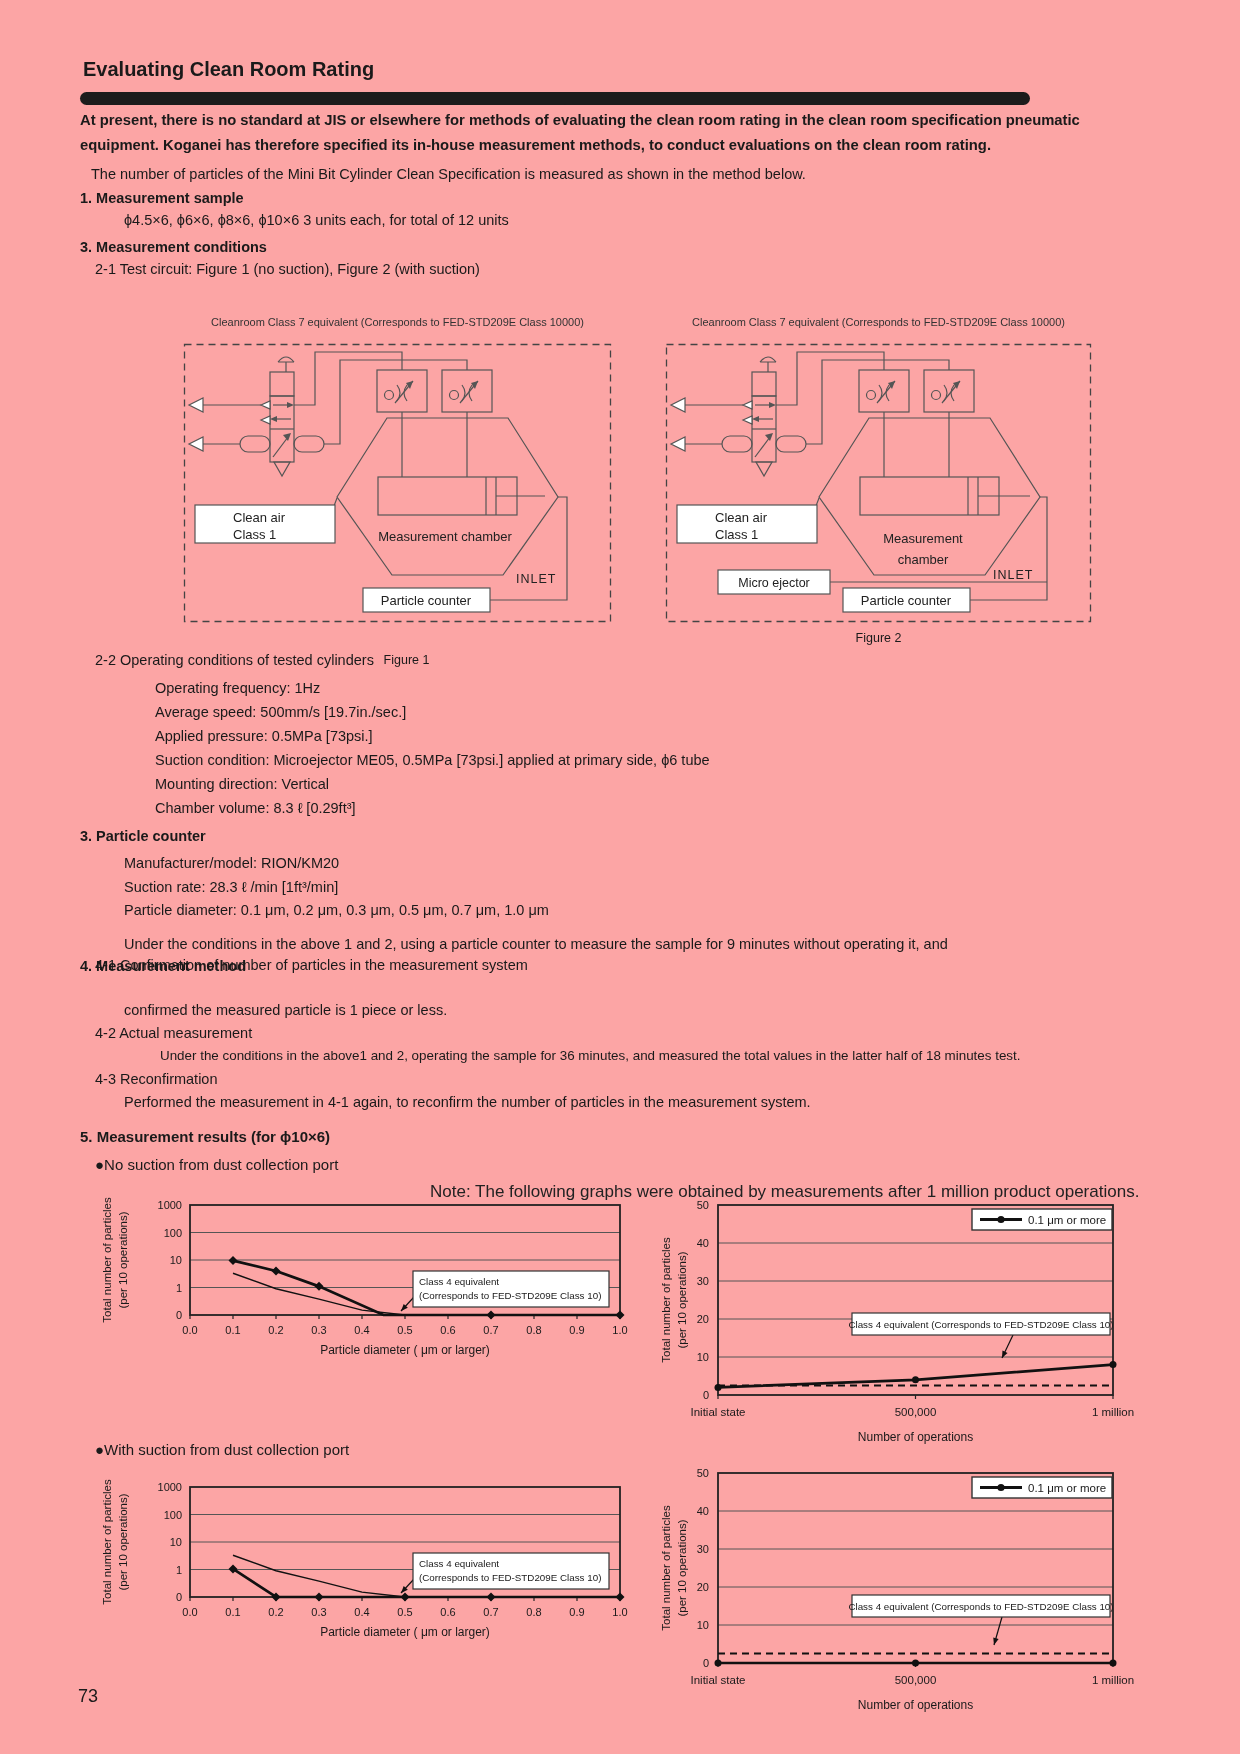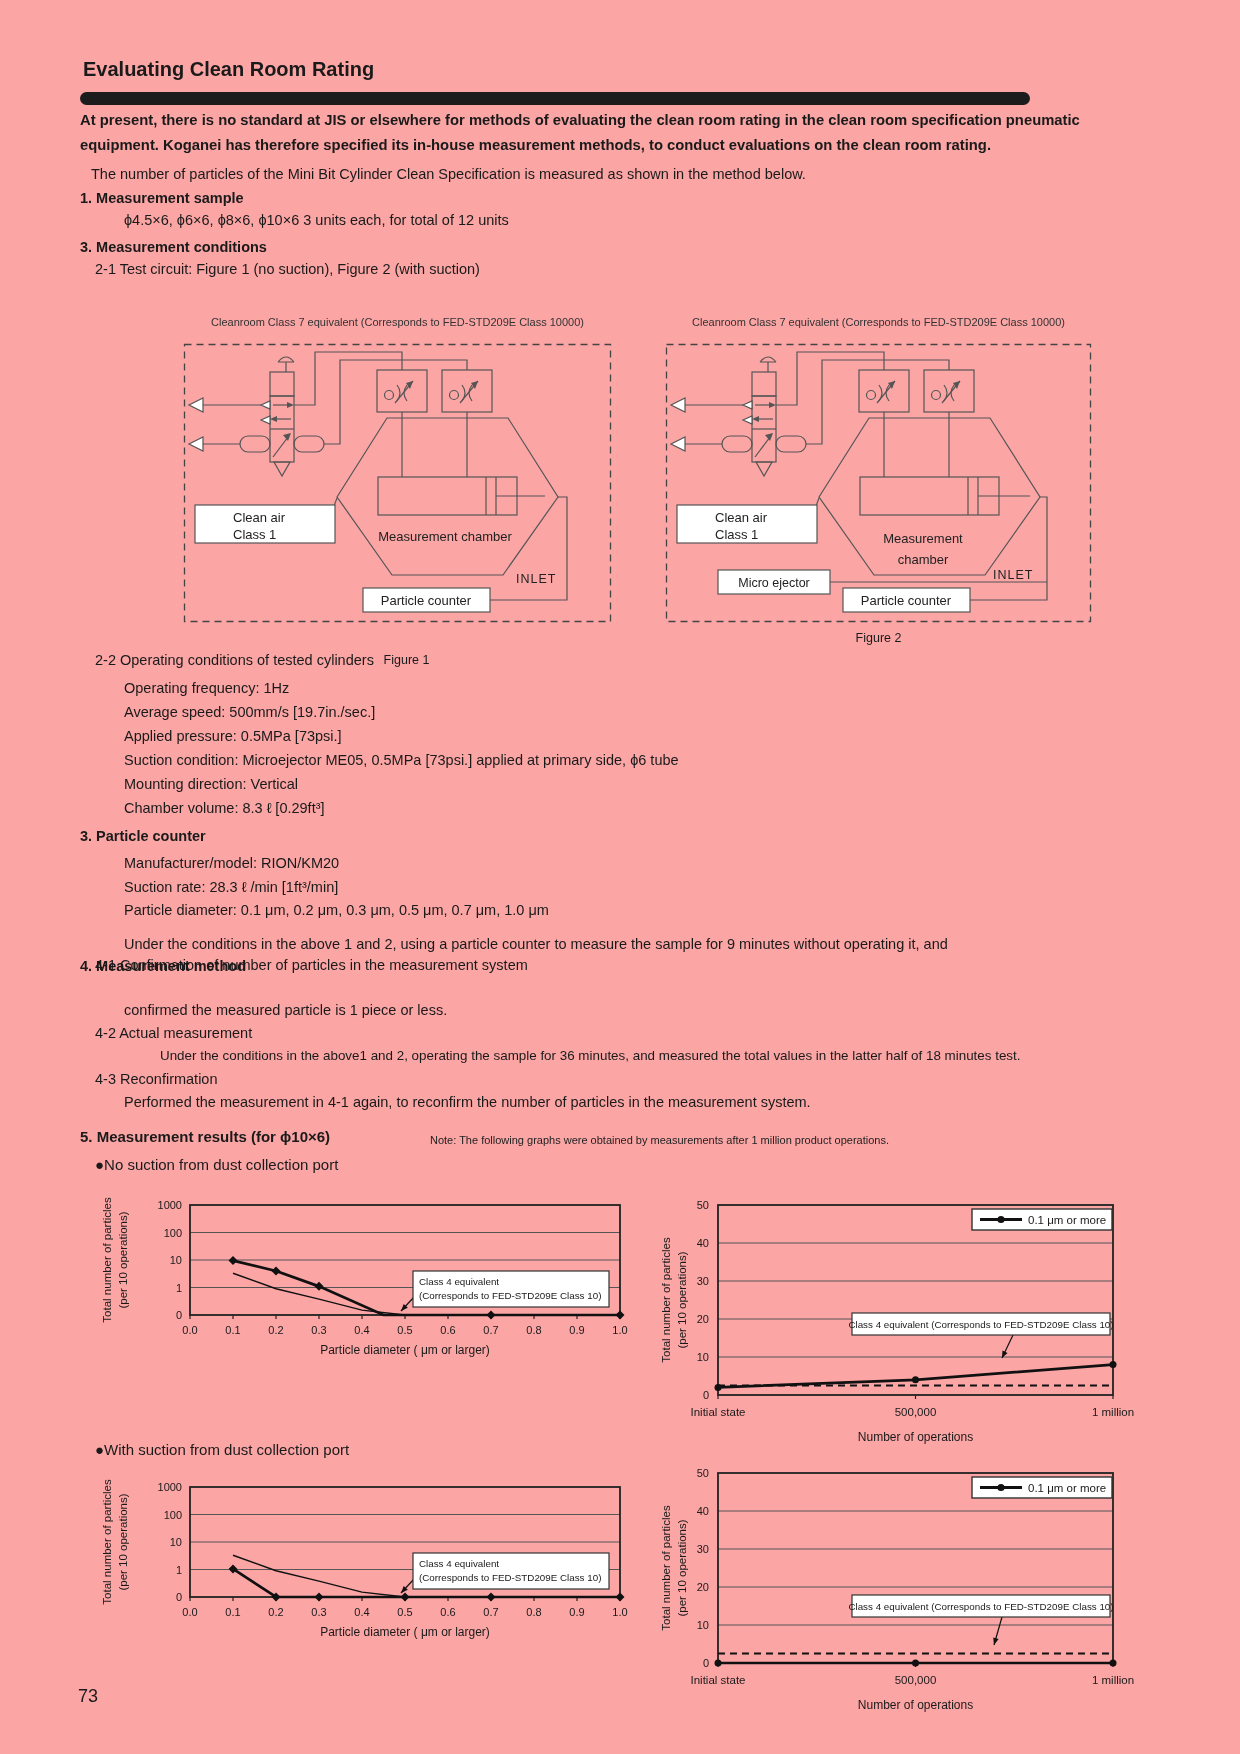--- a/index.html
+++ b/index.html
@@ -7,24 +7,24 @@
         font-family:"Liberation Sans",sans-serif;color:#1a1a1a;overflow:hidden;}
   .abs{position:absolute;}
   .b{font-weight:bold;}
   .t20{font-size:20px;}
   .t15{font-size:15px;}
   .t148{font-size:14.8px;}
   .t145{font-size:14.5px;}
   .t134{font-size:13.4px;}
   .t125{font-size:12.5px;}
   .t11{font-size:11px;}
-  .t108{font-size:11px;}
+  .t108{font-size:17px;margin-top:48px;}
   .ctr{text-align:center;}
   .titlebar{background:#1c1c1c;border-radius:7px;}
-  .items div{line-height:24px;}
+  .items div{line-height:24px;margin-left:31px;}
   .items3 div{line-height:23.7px;}
   
   .fig .ln{stroke:#555;stroke-width:1.2;fill:none;}
   .fig .dash{stroke:#444;stroke-width:1.3;fill:none;stroke-dasharray:7 5;}
   .fig .box{fill:#fff;stroke:#555;stroke-width:1.2;}
   .fig .tri{fill:#fff;stroke:#555;stroke-width:1.2;}
   .fig .ah{fill:#555;stroke:none;}
   .fig text{font-family:"Liberation Sans",sans-serif;font-size:13px;fill:#222;}
   .fig .ft-inlet{font-size:12.5px;letter-spacing:1px;}
   .chart text{font-family:"Liberation Sans",sans-serif;}

